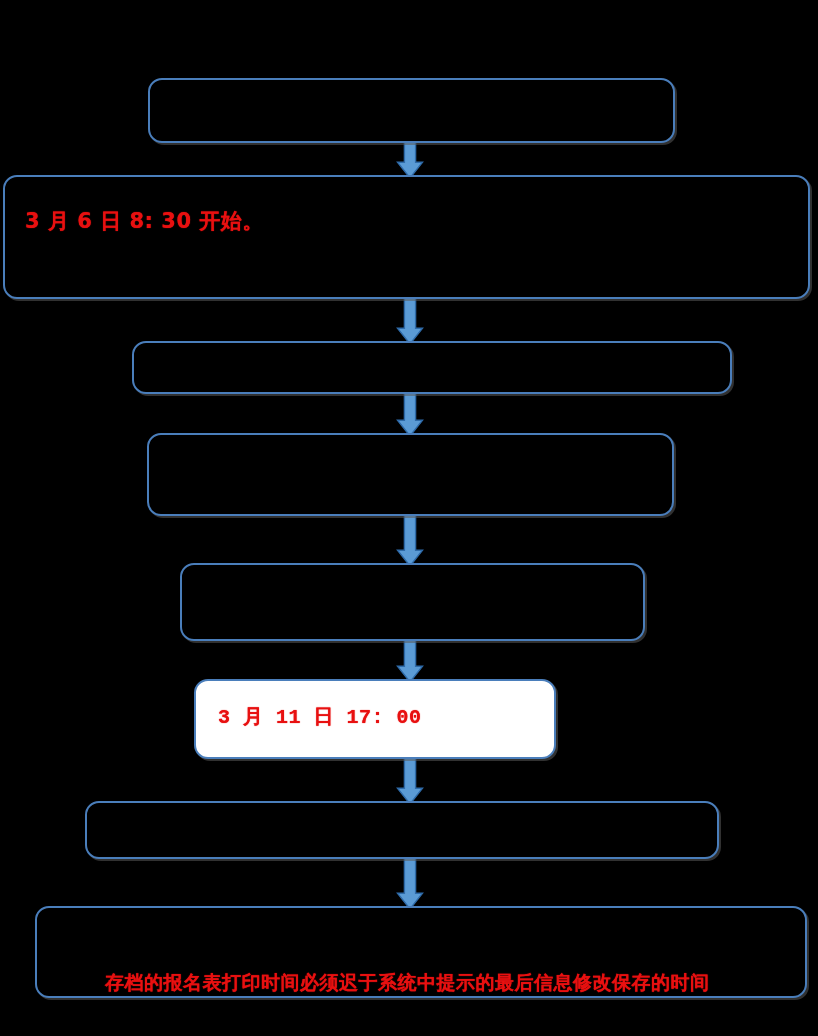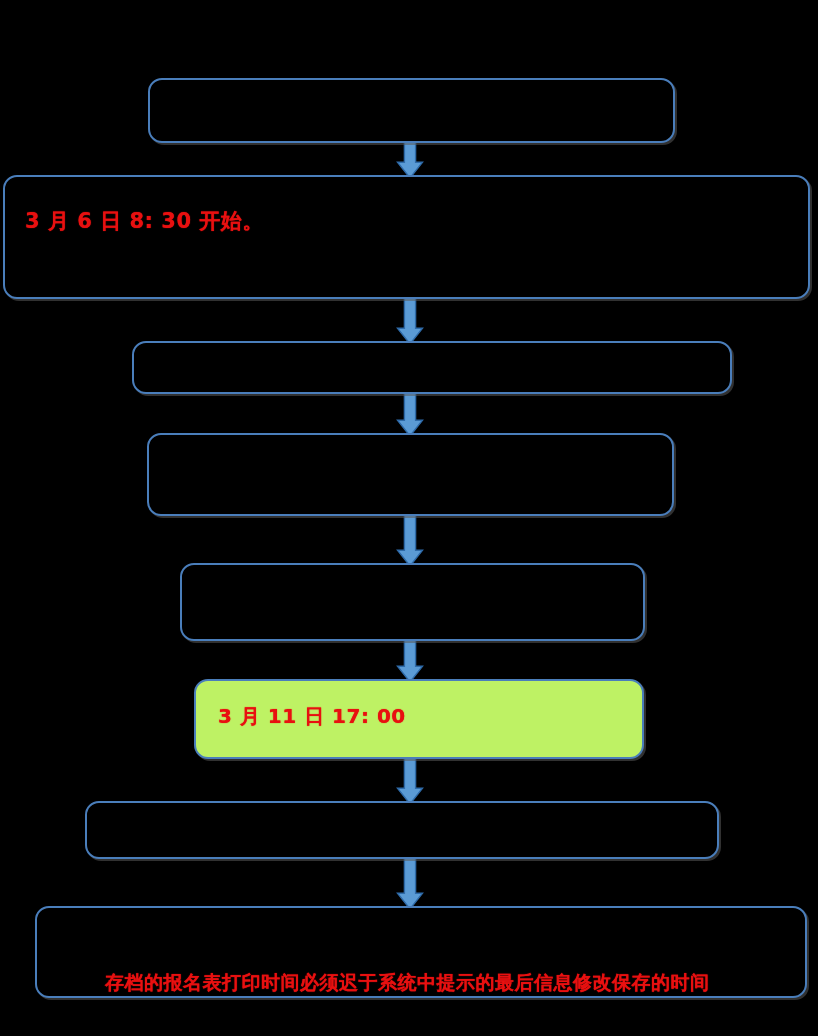--- a/index.html
+++ b/index.html
@@ -81,20 +81,20 @@
         <polygon points="8.399999999999999,0 19.6,0 19.6,36.2 26.5,36.2 14,52 1.5,36.2 8.399999999999999,36.2" fill="#5B9BD5" stroke="#2E6AA8" stroke-width="1.4"></polygon>
       </svg>
     </div>
     <div class="flow-node" style="left: 148px; top: 78px; width: 527px; height: 65px; border-color: rgb(74, 126, 187); background: rgb(0, 0, 0);"></div>
     <div class="flow-node" style="left: 3px; top: 175px; width: 807px; height: 124px; border-color: rgb(74, 126, 187); background: rgb(0, 0, 0); padding-left: 24px;">
       <span class="node-text red" style="left: 20px; top: 30px; font-size: 21px; color: rgb(232, 16, 16);">3 月 6 日 8: 30 开始。</span>
     </div>
     <div class="flow-node" style="left: 132px; top: 341px; width: 600px; height: 53px; border-color: rgb(74, 126, 187); background: rgb(0, 0, 0);"></div>
     <div class="flow-node" style="left: 147px; top: 433px; width: 527px; height: 83px; border-color: rgb(74, 126, 187); background: rgb(0, 0, 0);"></div>
     <div class="flow-node" style="left: 180px; top: 563px; width: 465px; height: 78px; border-color: rgb(74, 126, 187); background: rgb(0, 0, 0);"></div>
-    <div class="flow-node" style="left: 194px; top: 679px; width: 450px; height: 80px; border-color: rgb(74, 126, 187); background: #bef264;">
+    <div class="flow-node" style="left: 194px; top: 679px; width: 362px; height: 80px; border-color: rgb(74, 126, 187); background: #ffffff; font-family: Liberation Mono, monospace;">
       <span class="node-text red" style="left: 22px; top: 22px; font-size: 20px; color: rgb(232, 16, 16);">3 月 11 日 17: 00</span>
     </div>
     <div class="flow-node" style="left: 85px; top: 801px; width: 634px; height: 58px; border-color: rgb(74, 126, 187); background: rgb(0, 0, 0);"></div>
     <div class="flow-node" style="left: 35px; top: 906px; width: 772px; height: 92px; border-color: rgb(74, 126, 187); background: rgb(0, 0, 0);">
       <span class="node-text red" style="left: 68px; top: 62px; font-size: 19px; color: rgb(232, 16, 16);">存档的报名表打印时间必须迟于系统中提示的最后信息修改保存的时间</span>
     </div>
   </div>
 
 </body></html>

